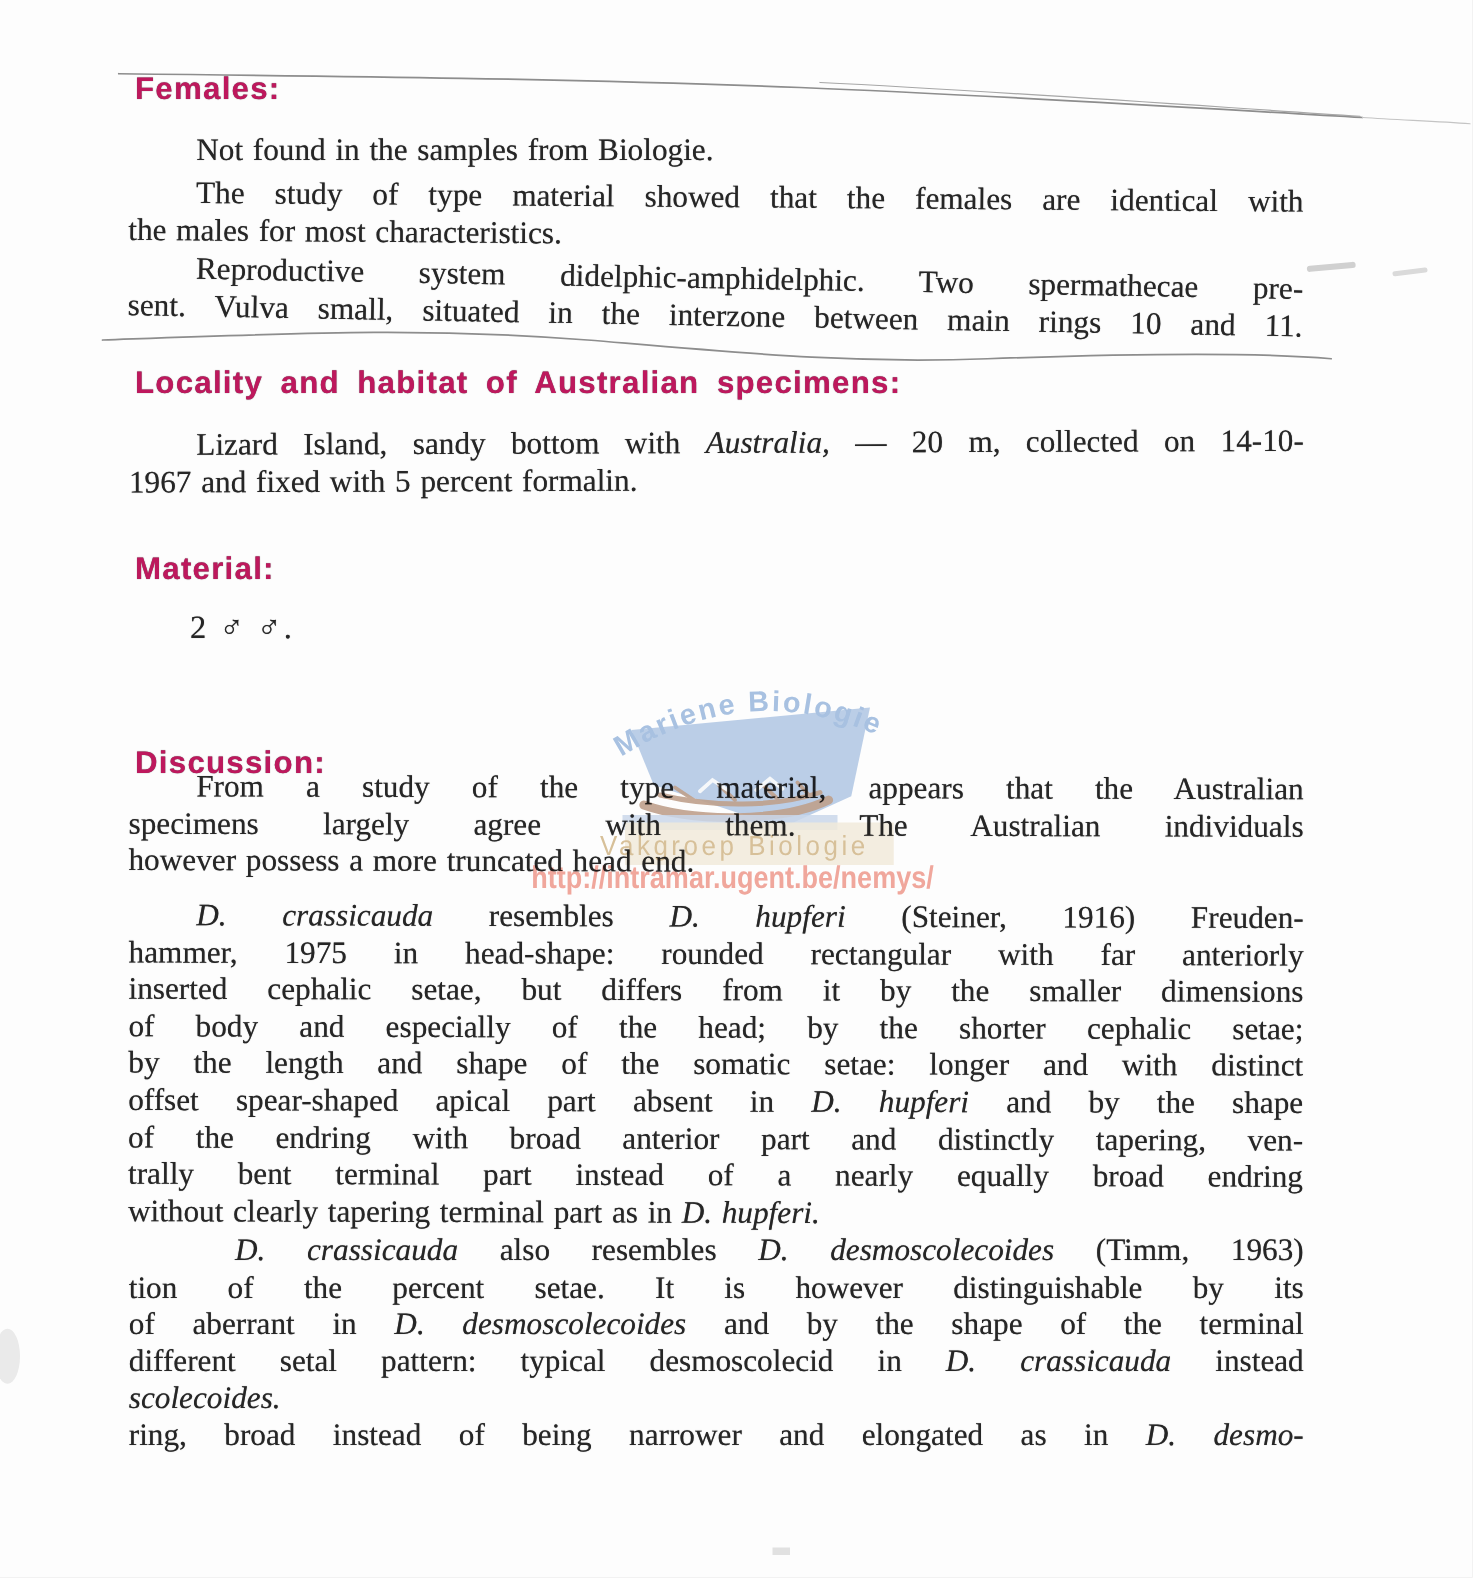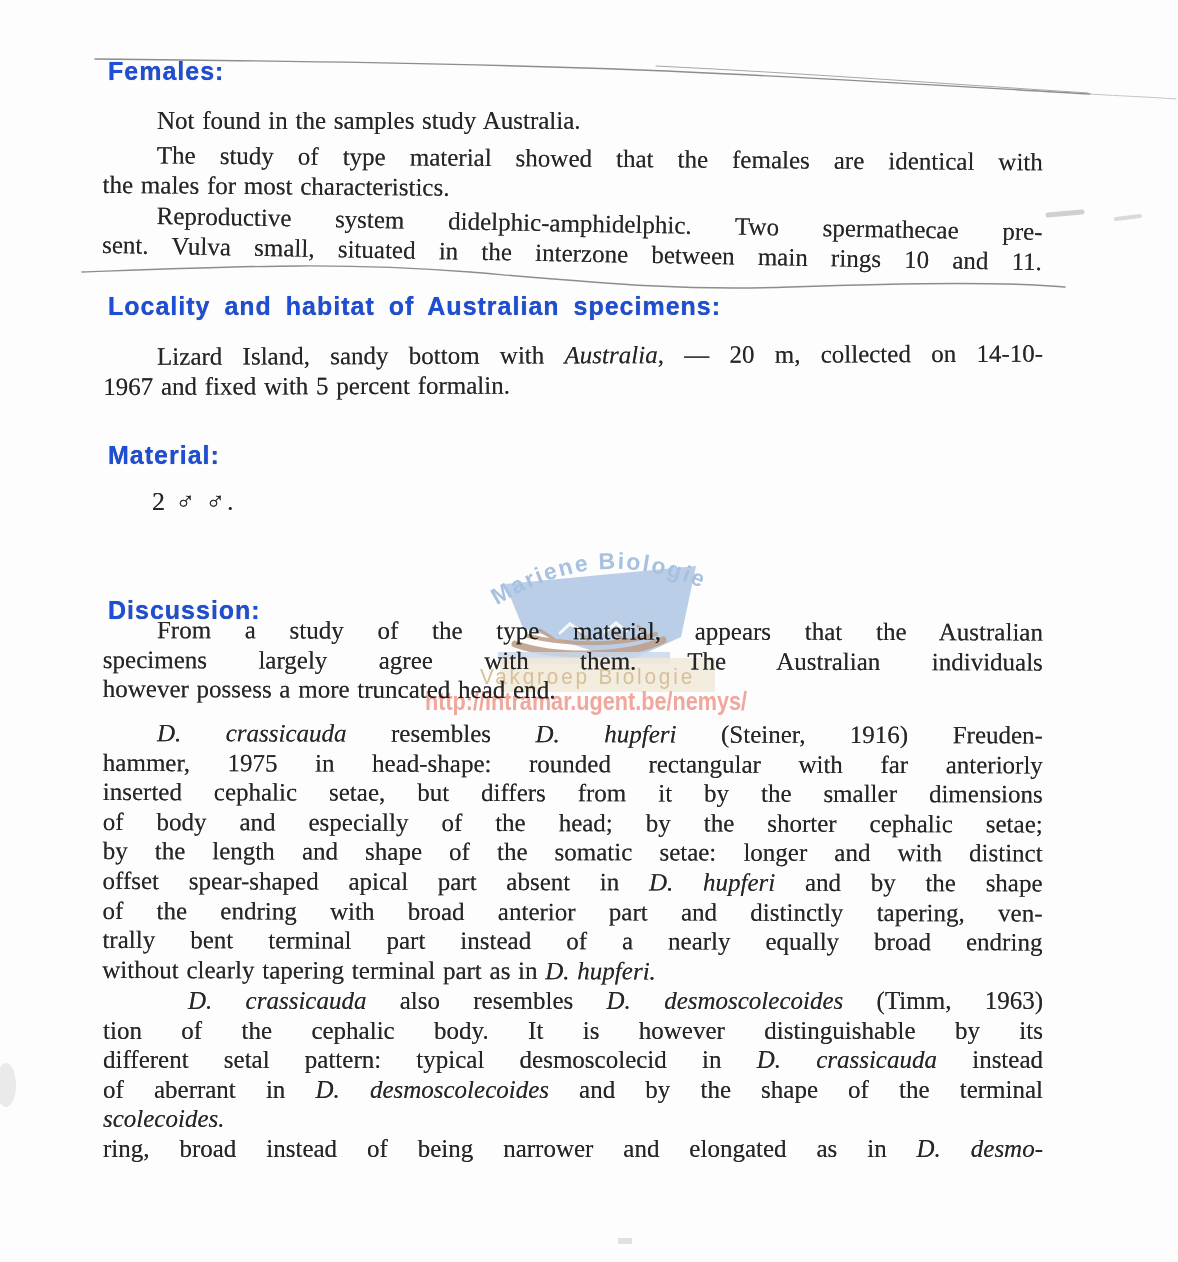--- a/index.html
+++ b/index.html
@@ -11,21 +11,21 @@
     font-family:"Liberation Serif", serif;
   }
   
   .heading{
     position:absolute;left:108px;
     font-family:"Liberation Sans", sans-serif;
     font-weight:700;
     font-size:25px;
     letter-spacing:1px;
     word-spacing:6px;
-    color:#1d4ed8;
+    color:#be185d;
     text-shadow:0 0 .7px rgba(30,30,30,.75);
     white-space:nowrap;
   }
   
   .para{
     position:absolute;left:103px;width:940px;
     font-size:25px;line-height:29.6px;
     color:#262626;
     word-spacing:1.5px;
     text-shadow:0 0 .6px rgba(25,25,25,.65);
@@ -49,21 +49,21 @@
   .wm{mix-blend-mode:multiply;}
   .scanlines{mix-blend-mode:multiply;}
 </style>
 </head>
 <body>
 
 <div class="page">
 
   <div class="heading" style="top:57px">Females:</div>
   <div class="para" style="top:106px">
-      <div class="tline" style="text-indent: 54px;"><span>Not found in the samples study Australia.</span></div>
+      <div class="tline" style="text-indent: 54px;"><span>Not found in the samples from Biologie.</span></div>
     </div>
   <div class="para rot045" style="top:140px">
       <div class="tline fill" style="text-indent: 54px;"><span>The study of type material showed that the females are identical with</span></div>
       <div class="tline"><span>the males for most characteristics.</span></div>
     </div>
   <div class="para rot10" style="top:200px">
       <div class="tline fill" style="text-indent: 54px;"><span>Reproductive system didelphic-amphidelphic.  Two spermathecae pre-</span></div>
       <div class="tline fill"><span>sent.  Vulva small, situated in the interzone between main rings 10 and 11.</span></div>
     </div>
 
@@ -88,23 +88,23 @@
       <div class="tline fill"><span>inserted cephalic setae, but differs from it by the smaller dimensions</span></div>
       <div class="tline fill"><span>of body and especially of the head; by the shorter cephalic setae;</span></div>
       <div class="tline fill"><span>by the length and shape of the somatic setae: longer and with distinct</span></div>
       <div class="tline fill"><span>offset spear-shaped apical part absent in </span><span class="it">D. hupferi</span><span> and by the shape</span></div>
       <div class="tline fill"><span>of the endring with broad anterior part and distinctly tapering, ven-</span></div>
       <div class="tline fill"><span>trally bent terminal part instead of a nearly equally broad endring</span></div>
       <div class="tline"><span>without clearly tapering terminal part as in </span><span class="it">D. hupferi.</span></div>
     </div>
   <div class="para" style="top:986px">
       <div class="tline fill" style="text-indent: 85px;"><span class="it">D. crassicauda</span><span> also resembles </span><span class="it">D. desmoscolecoides</span><span> (Timm, 1963)</span></div>
-      <div class="tline fill"><span>tion of the cephalic body.  It is however distinguishable by its</span></div>
+      <div class="tline fill"><span>tion of the percent setae.  It is however distinguishable by its</span></div>
+      <div class="tline fill"><span>of aberrant in </span><span class="it">D. desmoscolecoides</span><span> and by the shape of the terminal</span></div>
       <div class="tline fill"><span>different setal pattern: typical desmoscolecid in </span><span class="it">D. crassicauda</span><span> instead</span></div>
-      <div class="tline fill"><span>of aberrant in </span><span class="it">D. desmoscolecoides</span><span> and by the shape of the terminal</span></div>
       <div class="tline"><span class="it">scolecoides.</span></div>
       <div class="tline fill"><span>ring, broad instead of being narrower and elongated as in </span><span class="it">D. desmo-</span></div>
     </div>
 
   <svg class="overlay wm" width="1178" height="1262" viewBox="0 0 1178 1262">
     <g transform="translate(420,540)">
 
       <path d="M85,44 L276,26 L261,97 L206,122 L103,88 Z" opacity="0.92" fill="#b7cce7"></path>
 
       <defs>

